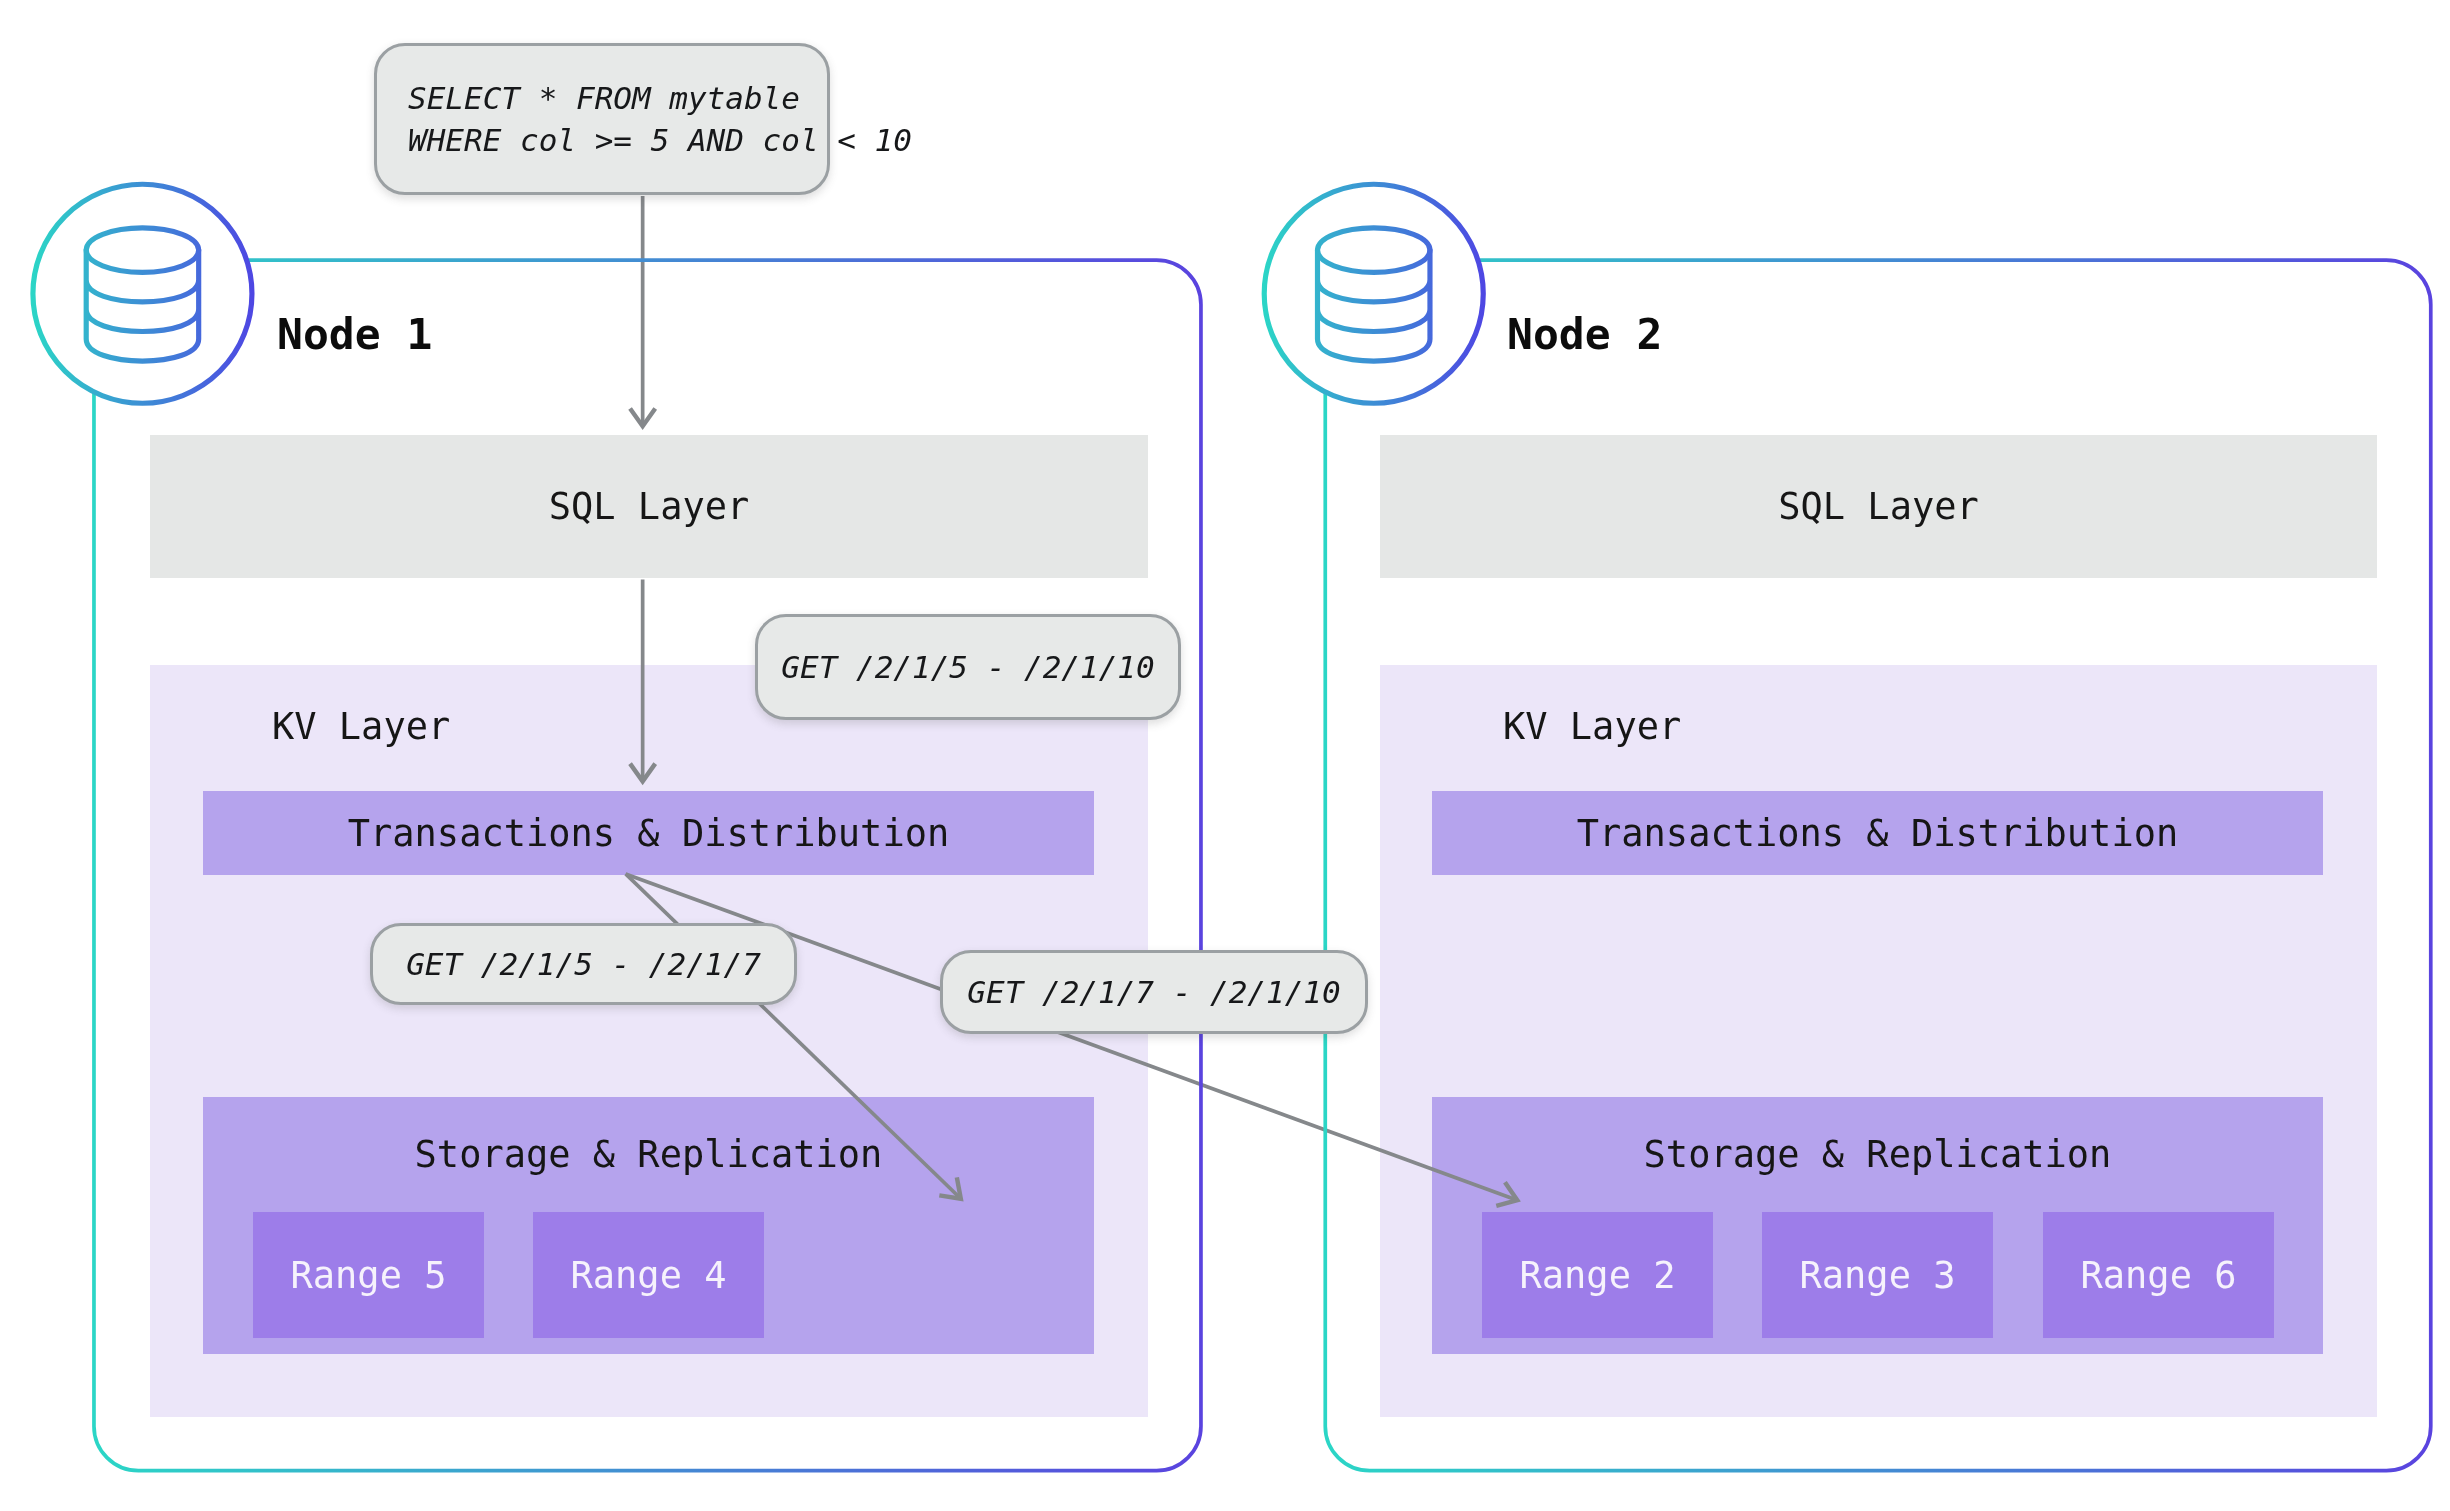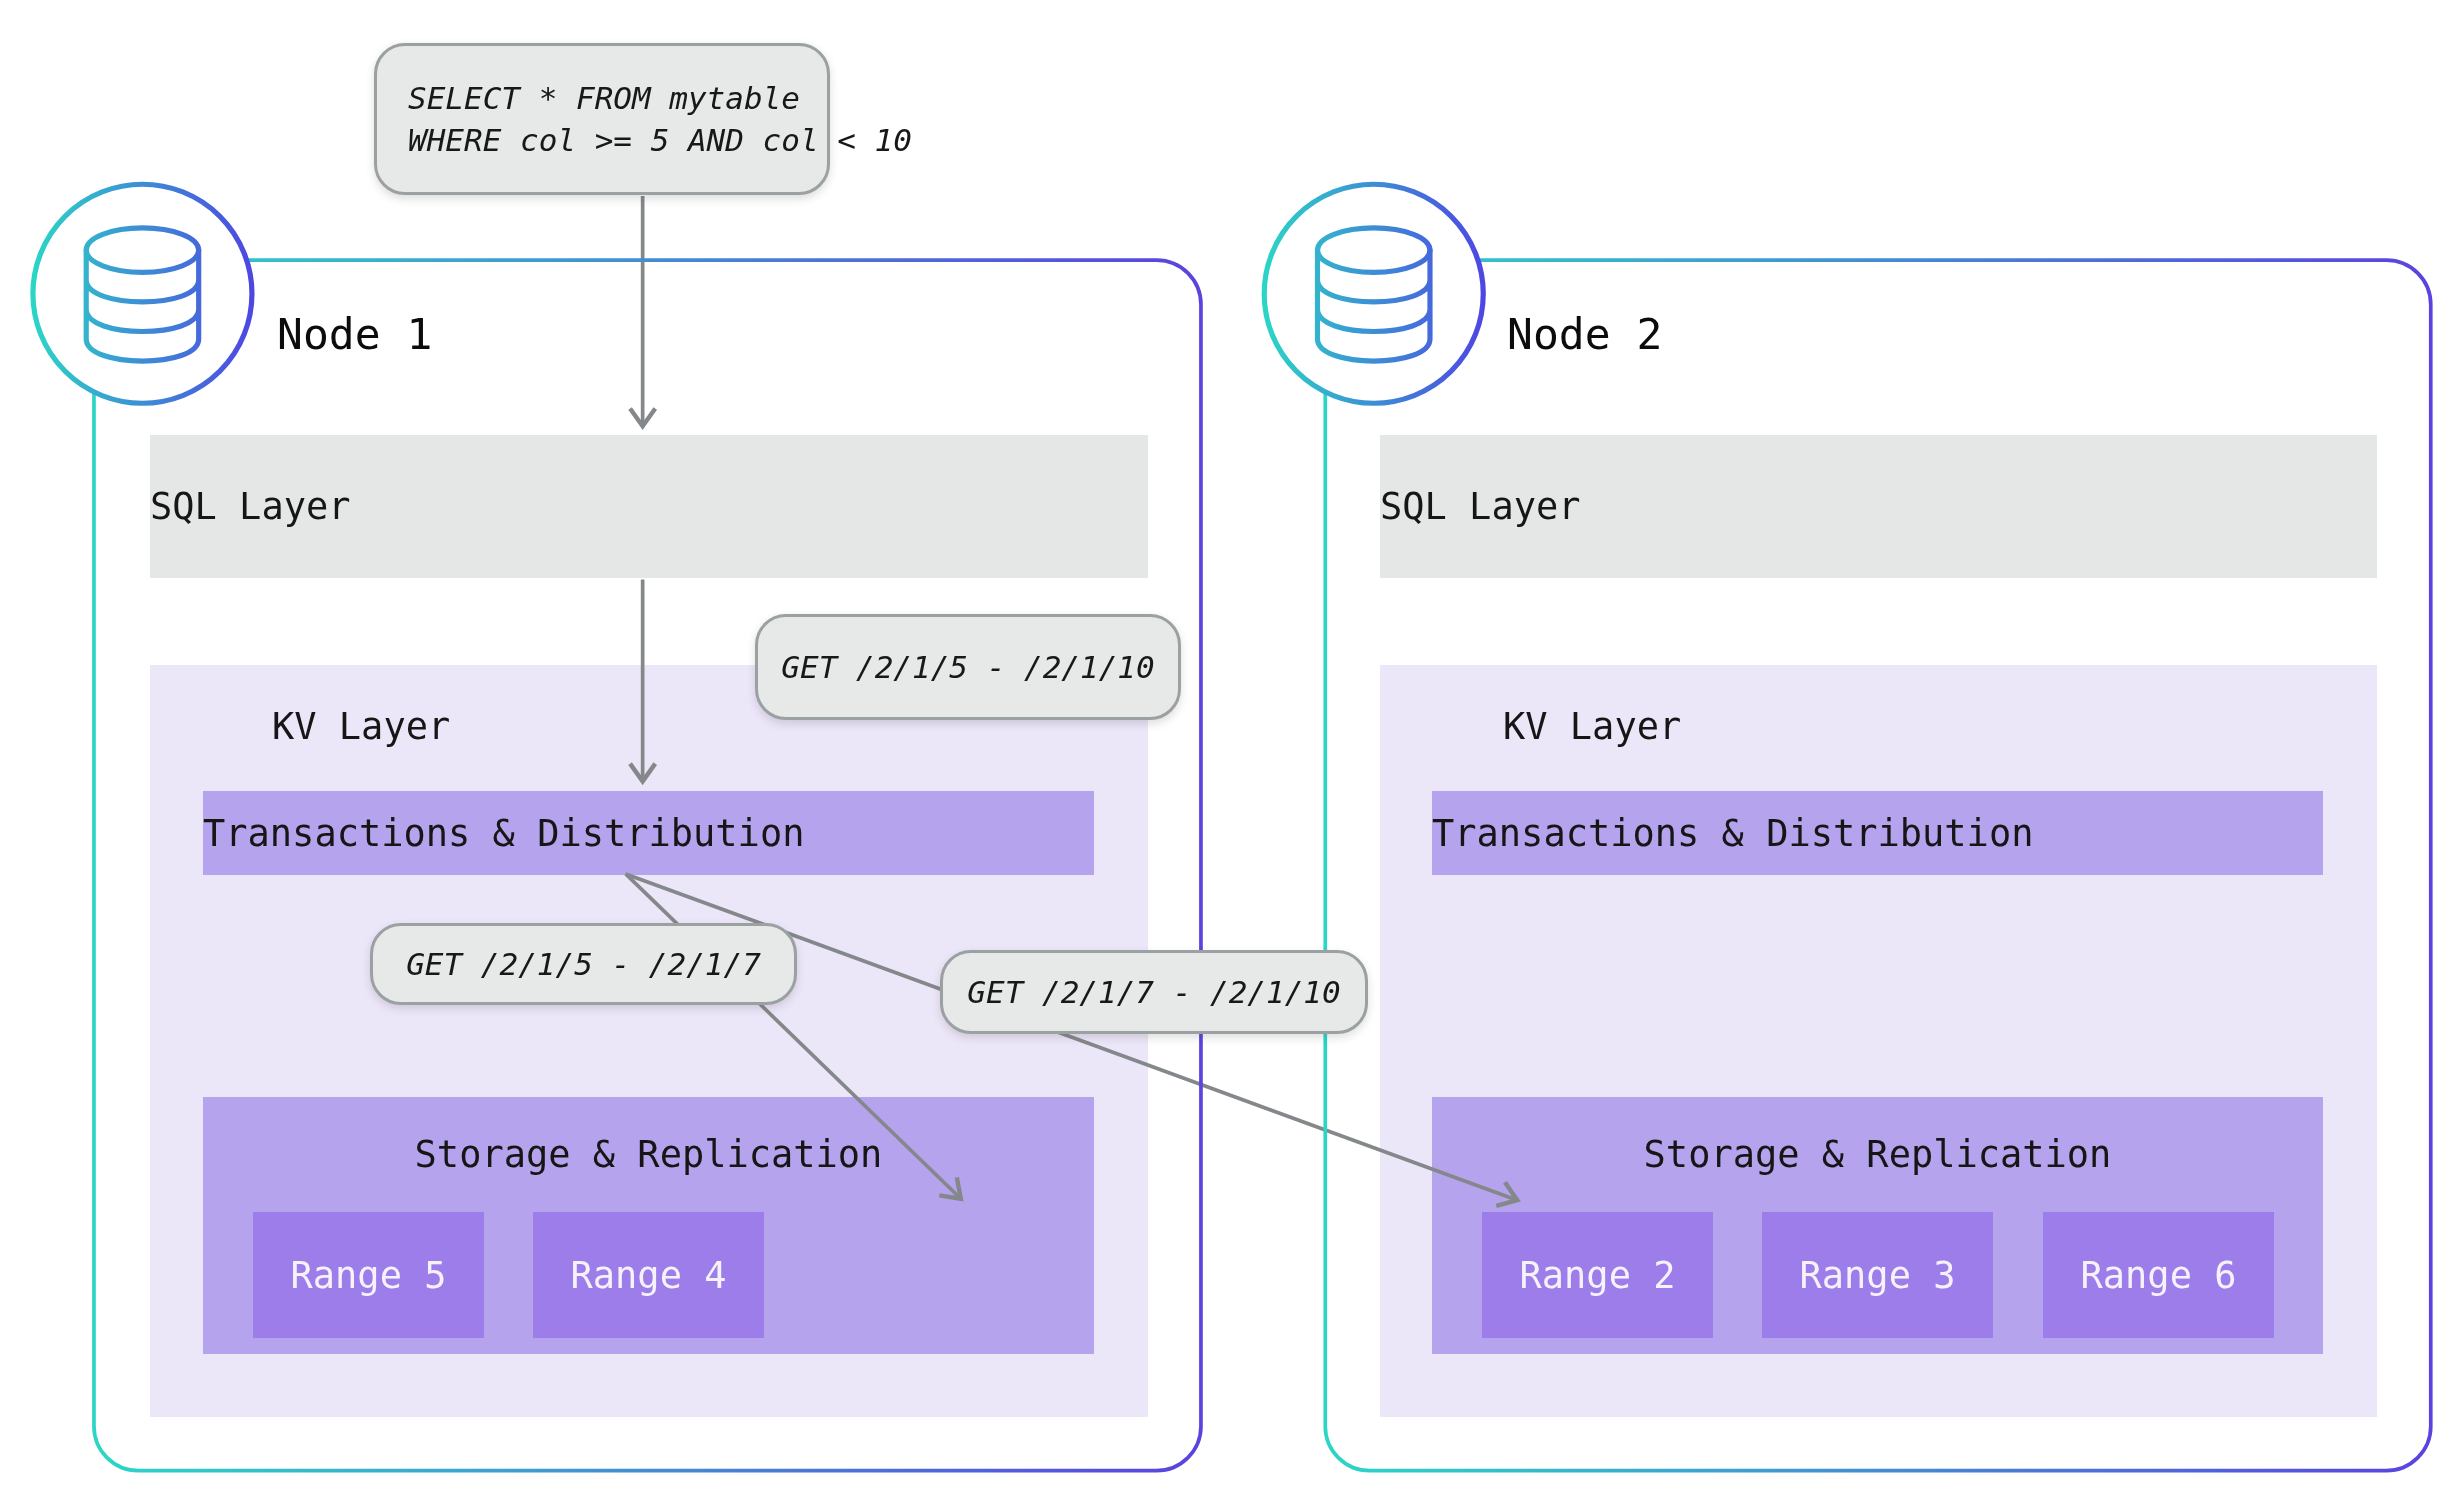--- a/index.html
+++ b/index.html
@@ -4,35 +4,35 @@
 <style>
   * { box-sizing: border-box; }
   html, body { margin: 0; padding: 0; background: #ffffff; }
   .stage {
     position: relative; width: 2450px; height: 1511px; background: #ffffff;
     font-family: "DejaVu Sans Mono", monospace; overflow: hidden;
   }
   .layer-svg { position: absolute; left: 0; top: 0; z-index: 2; pointer-events: none; }
 
   .bar {
-    position: absolute; z-index: 1; display: flex; align-items: center; justify-content: flex-start;
+    position: absolute; z-index: 1; display: flex; align-items: center; justify-content: center;
     font-size: 37px; color: #161616; white-space: nowrap;
   }
   .sql-bar  { background: #E5E7E6; }
   .kv-panel { position: absolute; z-index: 1; background: #ECE6F9; }
   .kv-label { position: absolute; z-index: 1; font-size: 37px; color: #161616; white-space: nowrap; }
   .inner-bar { background: #B5A3ED; }
   .sr-bar { position: absolute; z-index: 1; background: #B5A3ED; }
   .sr-label { position: absolute; left: 0; right: 0; top: 36px; text-align: center; font-size: 37px; color: #161616; white-space: nowrap; }
   .range {
     position: absolute; top: 115px; width: 231px; height: 126px; background: #9D7DE9;
     display: flex; align-items: center; justify-content: center;
     font-size: 37px; color: #F6F2FC; white-space: nowrap;
   }
-  .node-title { position: absolute; z-index: 1; font-weight: normal; font-size: 43px; color: #0C0C0C; white-space: nowrap; text-align: right; }
+  .node-title { position: absolute; z-index: 1; font-weight: bold; font-size: 43px; color: #0C0C0C; white-space: nowrap; text-align: right; }
 
   .callout {
     position: absolute; z-index: 3; background: #E7E9E8; border: 3px solid #9BA0A3; border-radius: 31px;
     display: flex; align-items: center; justify-content: center;
     font-style: italic; font-size: 31px; color: #17181A; white-space: nowrap;
     box-shadow: 0 3.7px 9px rgba(70,70,70,0.18);
   }
   .query-callout { flex-direction: column; align-items: flex-start; justify-content: center; padding-left: 31px; line-height: 42px; }
 </style>
 </head>

